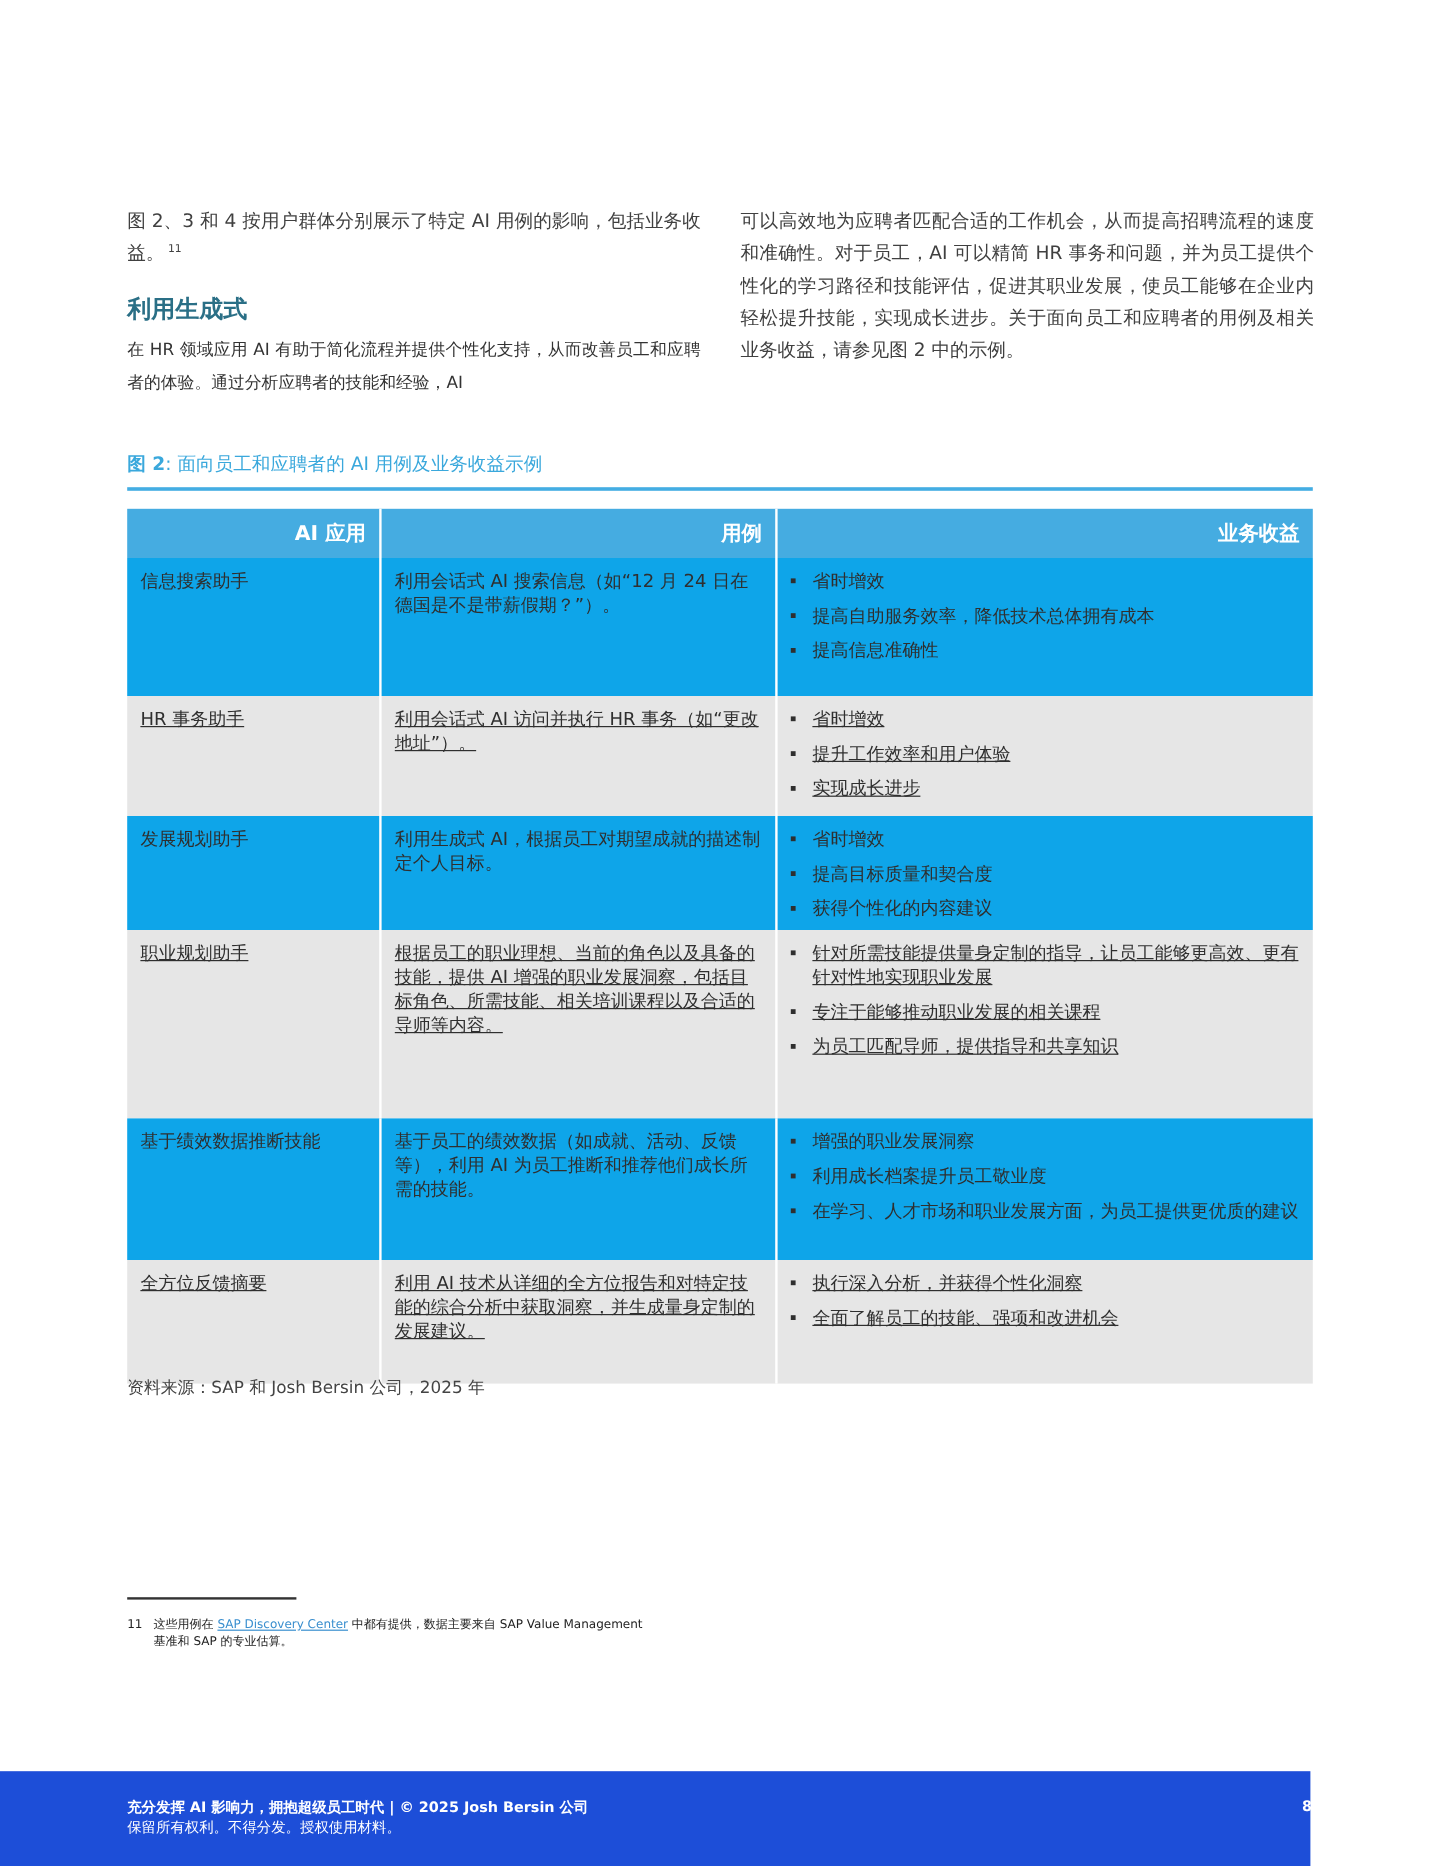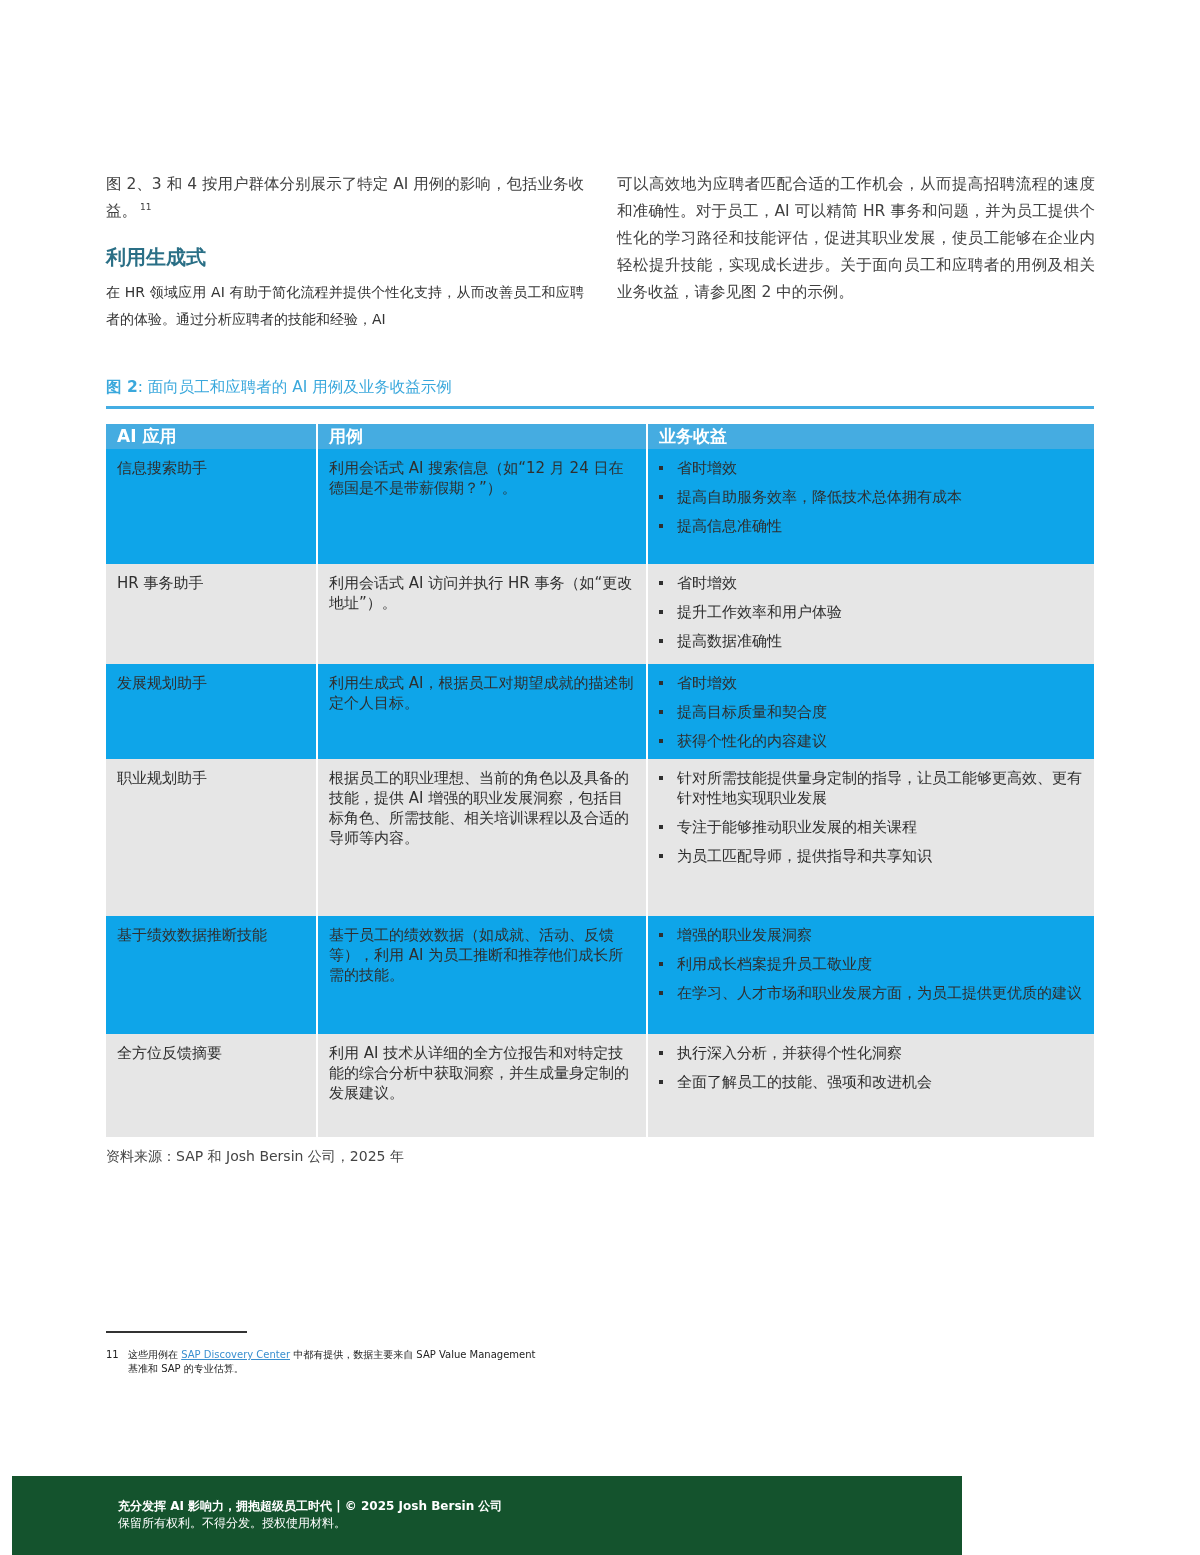--- a/index.html
+++ b/index.html
@@ -13,45 +13,45 @@
   sup.fn-ref { font-size: 9px; vertical-align: super; line-height: 0; margin-left: 3px; }
 
   .section-heading { position: absolute; left: 106px; top: 244px; font-size: 20px; font-weight: bold; color: #2a6f86; }
   .section-body { position: absolute; left: 106px; top: 279px; width: 478px; font-size: 14px; line-height: 27px; color: #333; text-align: justify; }
 
   .fig-caption { position: absolute; left: 106px; top: 377px; font-size: 15.5px; color: #3aa8dc; }
   .fig-caption .fig-num { font-weight: bold; }
   .fig-rule { position: absolute; left: 106px; top: 406px; width: 988px; height: 3px; background: #44ade3; }
 
   .ai-table { position: absolute; left: 106px; top: 424px; width: 988px; border-collapse: collapse; table-layout: fixed; }
-  .ai-table th { background: #45ace1; color: #ffffff; font-size: 17px; font-weight: bold; text-align: left; height: 25px; padding: 0 11px; border-right: 2px solid #ffffff; vertical-align: middle; }
+  .ai-table th { background: #45ace1; color: #ffffff; font-size: 17px; font-weight: bold; text-align: right; height: 41px; padding: 0 11px; border-right: 2px solid #ffffff; vertical-align: middle; }
   .ai-table th:last-child { border-right: none; }
   .ai-table td { vertical-align: top; font-size: 15px; line-height: 20px; color: #2f2f2f; padding: 9px 11px 8px 11px; border-right: 2px solid #ffffff; }
   .ai-table td:last-child { border-right: none; }
   .ai-table tr.row-light td { background: #0ea5e9; }
-  .ai-table tr.row-dark td { background: #e6e6e6; }
+  .ai-table tr.row-dark td { background: #e6e6e6; text-decoration: underline; }
   .ai-table col.c1 { width: 211px; }
   .ai-table col.c2 { width: 330px; }
   .ai-table col.c3 { width: 447px; }
 
   ul.benefits { list-style: none; }
   ul.benefits li { position: relative; padding-left: 18px; margin-bottom: 9px; line-height: 20px; }
   ul.benefits li:last-child { margin-bottom: 0; }
   ul.benefits li .bullet { position: absolute; left: 0; top: 8px; width: 4px; height: 4px; background: #2f2f2f; }
 
   .source-line { position: absolute; left: 106px; top: 1148px; font-size: 14px; color: #444; }
 
   .fn-rule { position: absolute; left: 106px; top: 1331px; width: 141px; height: 2px; background: #333; }
   .footnote { position: absolute; left: 106px; top: 1348px; width: 500px; font-size: 10px; line-height: 14px; color: #222; }
   .footnote .fn-num { display: inline-block; width: 22px; }
   .footnote .fn-text { display: inline; }
   .footnote .fn-link { color: #3a8fcf; text-decoration: underline; }
   .footnote .fn-line2 { padding-left: 22px; display: block; }
 
-  .footer-bar { position: absolute; left: 0; top: 1476px; width: 950px; height: 79px; background: #14532d; margin-left: 12px; }
+  .footer-bar { position: absolute; left: 0; top: 1476px; width: 1092px; height: 79px; background: #1d4ed8; }
   .footer-line1 { position: absolute; left: 106px; top: 22px; font-size: 12px; font-weight: bold; color: #ffffff; }
   .footer-line2 { position: absolute; left: 106px; top: 39px; font-size: 12px; color: #ffffff; text-align: right; }
   .page-number { position: absolute; left: 1085px; top: 22px; font-size: 12px; font-weight: bold; color: #ffffff; }
 </style>
 </head>
 <body>
 
 <div class="intro-col intro-left">
   <p><span>图 2、3 和 4 按用户群体分别展示了特定 AI 用例的影响，包括业务收益。</span><sup class="fn-ref">11</sup></p>
 </div>
@@ -93,21 +93,21 @@
         </ul>
       </td>
     </tr>
     <tr class="row-dark" style="height:100px">
       <td>HR 事务助手</td>
       <td>利用会话式 AI 访问并执行 HR 事务（如“更改地址”）。</td>
       <td>
         <ul class="benefits">
           <li><span class="bullet"></span><span>省时增效</span></li>
           <li><span class="bullet"></span><span>提升工作效率和用户体验</span></li>
-          <li><span class="bullet"></span><span>提高数据准确性</span></li>
+          <li><span class="bullet"></span><span>实现成长进步</span></li>
         </ul>
       </td>
     </tr>
     <tr class="row-light" style="height:95px">
       <td>发展规划助手</td>
       <td>利用生成式 AI，根据员工对期望成就的描述制定个人目标。</td>
       <td>
         <ul class="benefits">
           <li><span class="bullet"></span><span>省时增效</span></li>
           <li><span class="bullet"></span><span>提高目标质量和契合度</span></li>

